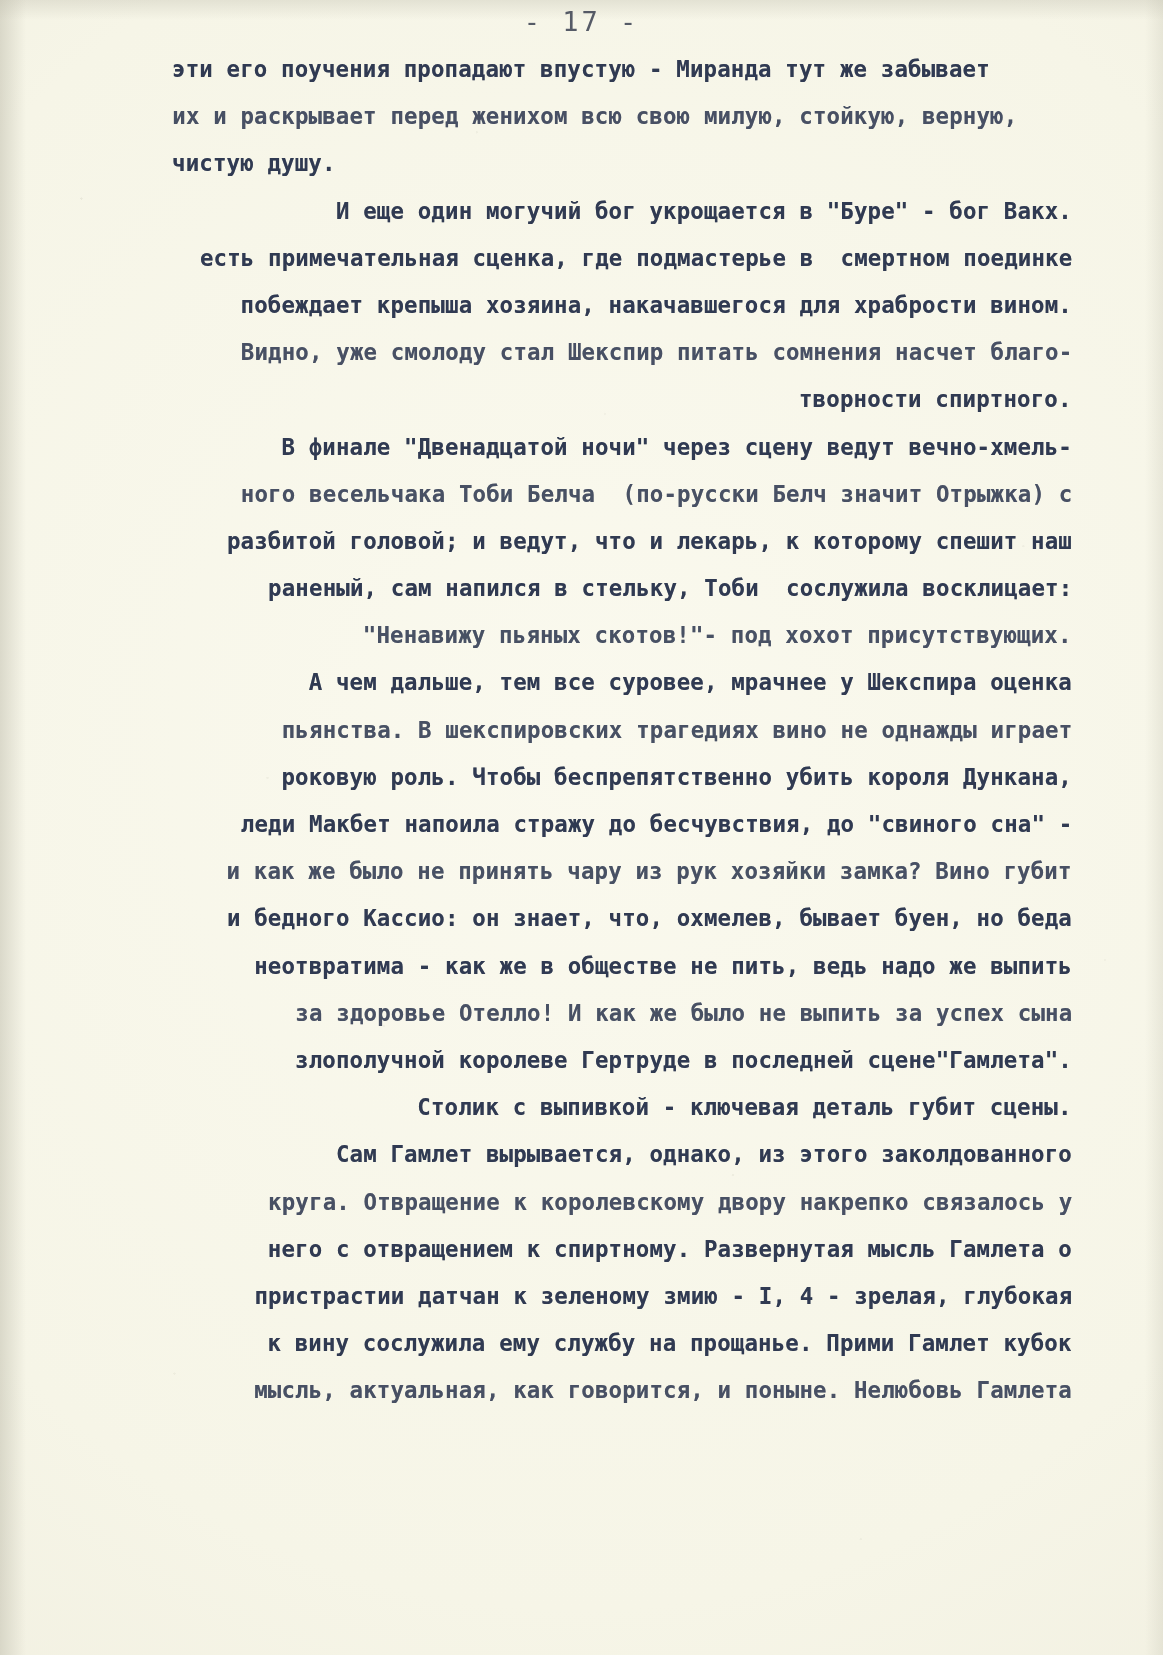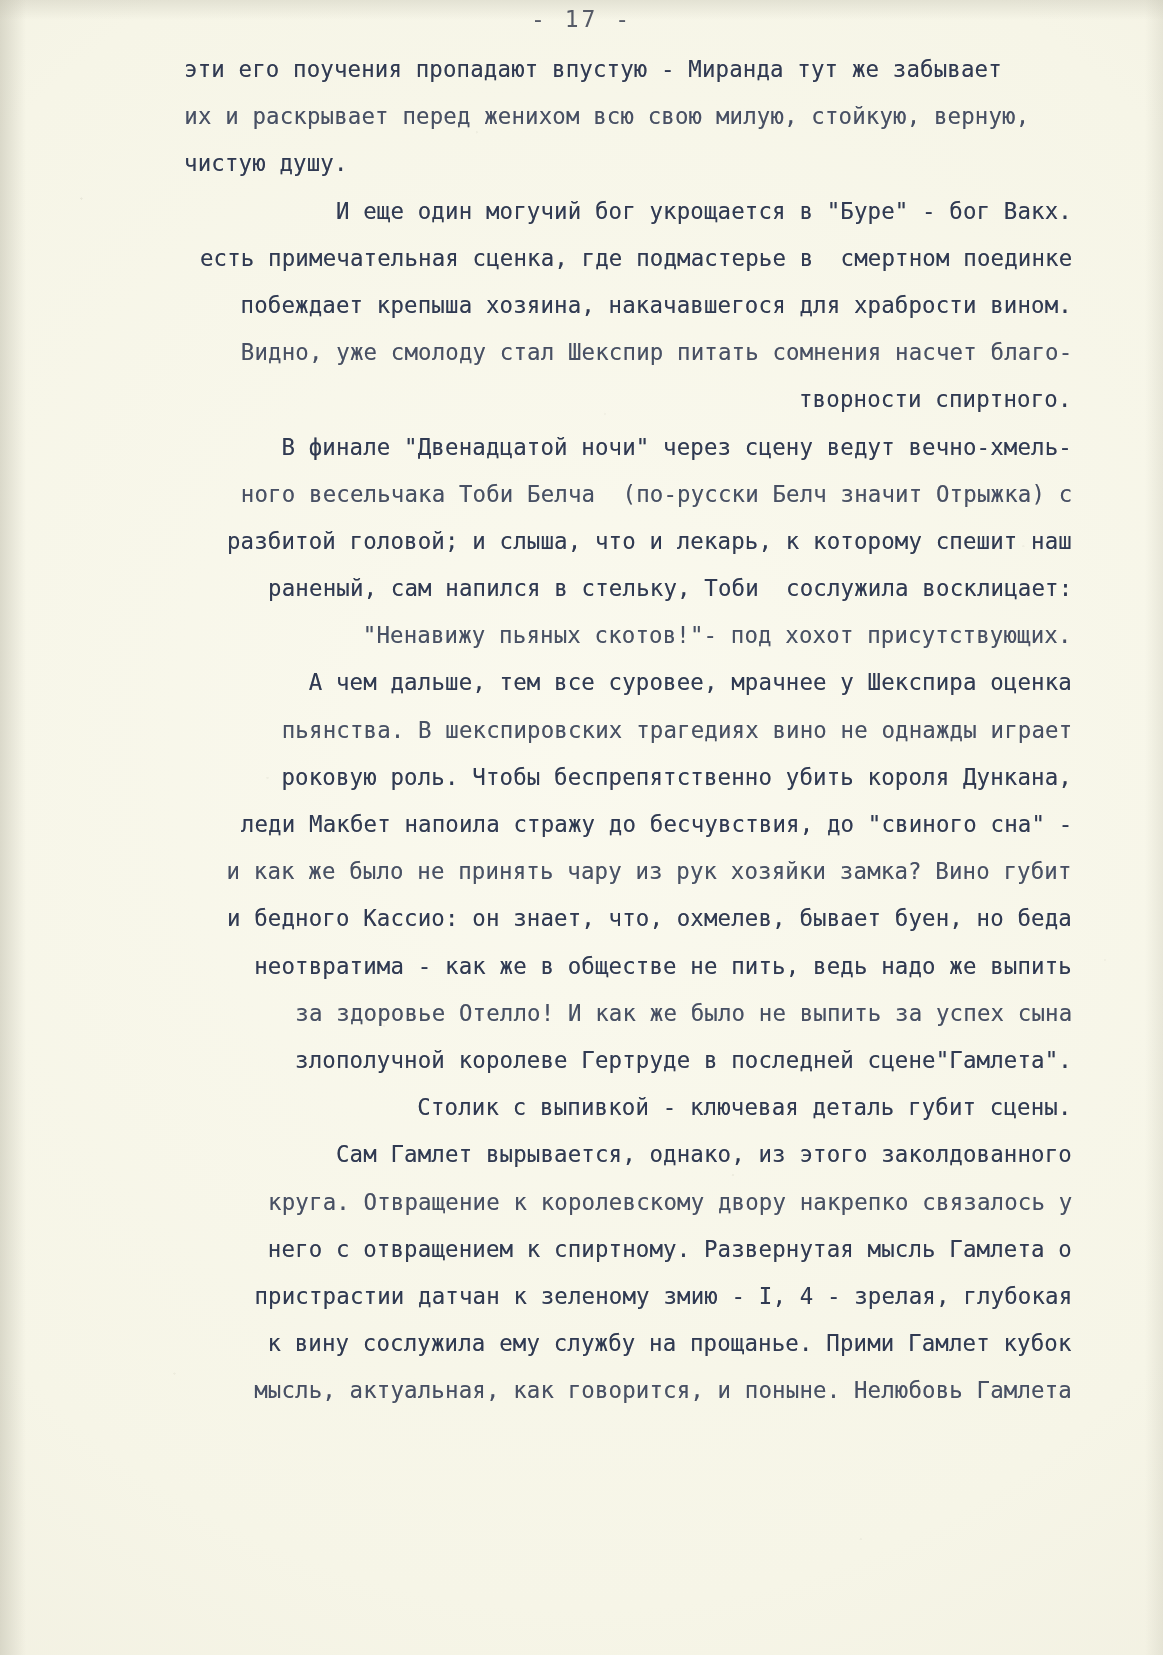--- a/index.html
+++ b/index.html
@@ -55,36 +55,37 @@
       linear-gradient(to bottom, rgba(190,188,172,.34) 0px, rgba(190,188,172,0) 20px),
       linear-gradient(to left,   rgba(190,188,172,.26) 0px, rgba(190,188,172,0) 18px);
   }
 
   #page-number {
     position: absolute;
     top: 6px;
     left: 0;
     width: 1163px;
     text-align: center;
-    font-size: 23px;
+    font-size: 27px;
     letter-spacing: 3px;
     color: #2f3547;
     opacity: .80;
     filter: blur(.25px);
   }
 
   #body-text {
     position: absolute;
     top: 46px;
     left: 172px;
     width: 900px;
   }
 
   .para {
-    margin: 0 0 0 12px;
+    margin: 0 0 0 0;
+    font-weight: bold;
   }
   .para + .para { margin-top: 0; text-align: right; }
 
   .line {
     font-size: 22.4px;
     line-height: 47.2px;
     height: 47.2px;
     color: #303a52;
     white-space: pre;
     letter-spacing: .15px;
@@ -121,21 +122,21 @@
       <div class="para">
         <div class="line indent heavy">И еще один могучий бог укрощается в "Буре" - бог Вакх.</div>
         <div class="line heavy">есть примечательная сценка, где подмастерье в  смертном поединке</div>
         <div class="line heavy">побеждает крепыша хозяина, накачавшегося для храбрости вином.</div>
         <div class="line light">Видно, уже смолоду стал Шекспир питать сомнения насчет благо-</div>
         <div class="line heavy">творности спиртного.</div>
       </div>
       <div class="para">
         <div class="line indent heavy">В финале "Двенадцатой ночи" через сцену ведут вечно-хмель-</div>
         <div class="line light">ного весельчака Тоби Белча  (по-русски Белч значит Отрыжка) с</div>
-        <div class="line heavy">разбитой головой; и слыша, что и лекарь, к которому спешит наш</div>
+        <div class="line heavy">разбитой головой; и ведут, что и лекарь, к которому спешит наш</div>
         <div class="line heavy">раненый, сам напился в стельку, Тоби  сослужила восклицает:</div>
         <div class="line light">"Ненавижу пьяных скотов!"- под хохот присутствующих.</div>
       </div>
       <div class="para">
         <div class="line indent heavy">А чем дальше, тем все суровее, мрачнее у Шекспира оценка</div>
         <div class="line light">пьянства. В шекспировских трагедиях вино не однажды играет</div>
         <div class="line heavy">роковую роль. Чтобы беспрепятственно убить короля Дункана,</div>
         <div class="line heavy">леди Макбет напоила стражу до бесчувствия, до "свиного сна" -</div>
         <div class="line light">и как же было не принять чару из рук хозяйки замка? Вино губит</div>
         <div class="line heavy">и бедного Кассио: он знает, что, охмелев, бывает буен, но беда</div>

